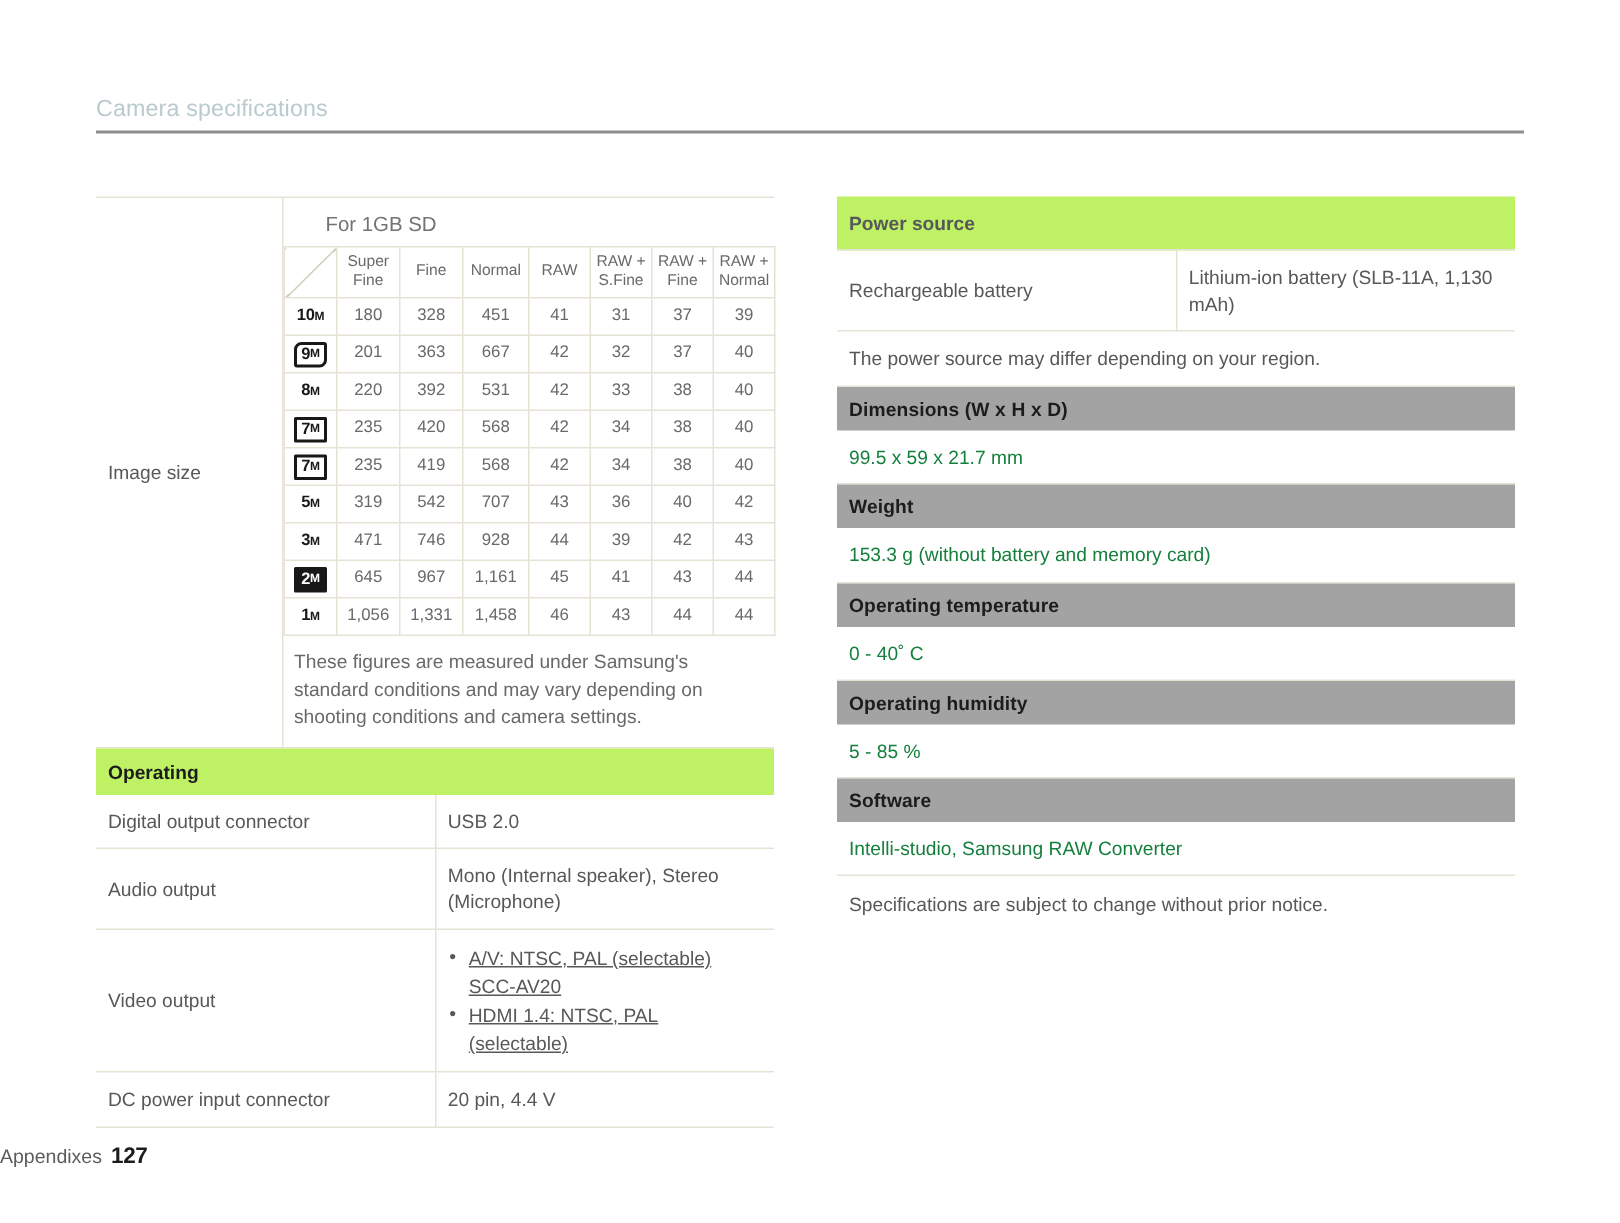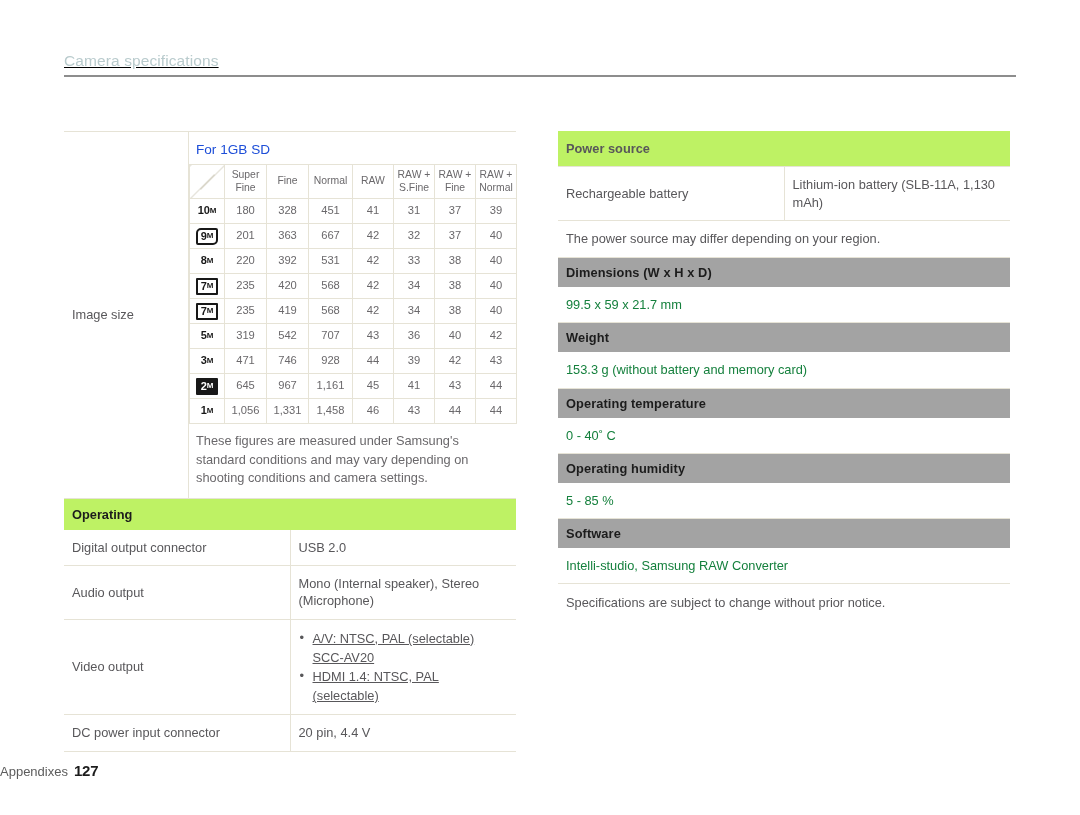--- a/index.html
+++ b/index.html
@@ -16,23 +16,22 @@
     position: relative;
     width: 1080px;
     height: 815px;
     background: #ffffff;
   }
 
   
   .running-head {
     position: absolute;
     left: 64px;
-    top: 52px;
+    top: 64px;
     width: 952px;
-    text-decoration: underline;
   }
   .running-head-title {
     font-size: 15.5px;
     color: #b9cbcd;
     letter-spacing: .1px;
     padding-bottom: 5px;
   }
   .running-head-rule {
     height: 1.5px;
     background: #8d8d8d;
@@ -92,22 +91,23 @@
   .imgsize-label {
     font-size: 12.8px;
     color: #58575a;
   }
   .imgsize-body {
     flex: 1 1 auto;
     padding: 8px 0 0 0;
   }
   .for-1gb {
     font-size: 13.6px;
-    color: #1d4ed8;
+    color: #737373;
     padding: 2px 0 7px 7px;
+    margin-left: 21px;
   }
 
   table.cap-table {
     border-collapse: collapse;
     width: 327px;
     table-layout: fixed;
   }
   table.cap-table th,
   table.cap-table td {
     border: 1px solid #e6e3d6;

